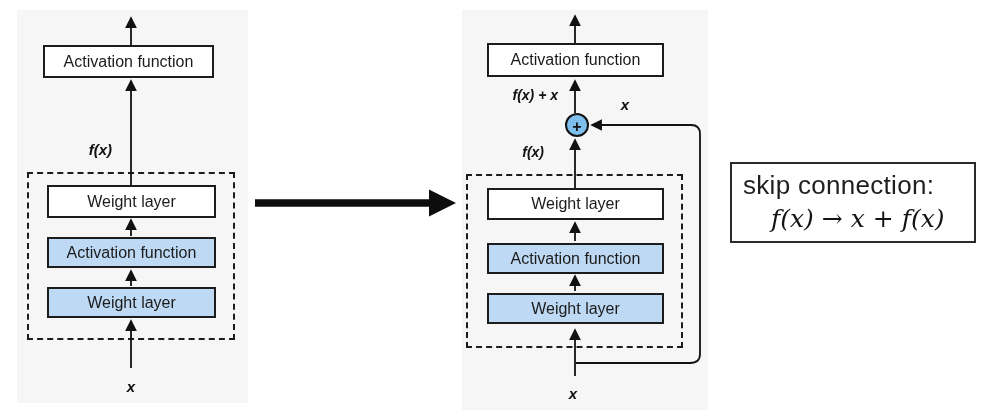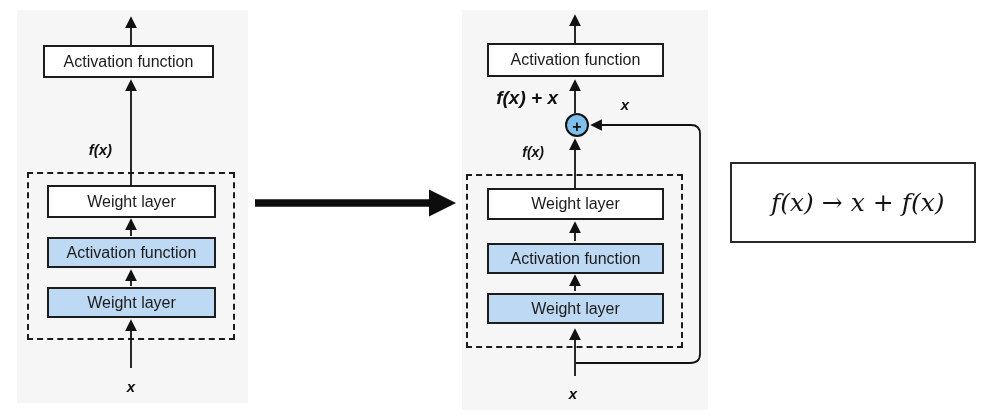--- a/index.html
+++ b/index.html
@@ -59,26 +59,27 @@
   <div class="box blue" style="left:47px; top:237px; width:169px; height:31px;">Activation function</div>
   <div class="box blue" style="left:47px; top:287px; width:169px; height:31px;">Weight layer</div>
   <div class="lbl right" style="left:72px; top:141px; width:40px;">f(x)</div>
   <div class="lbl center" style="left:121px; top:378px; width:20px;">x</div>
 
   <div class="dashed" style="left:466px; top:174px; width:217px; height:174px;"></div>
   <div class="box" style="left:487px; top:43px; width:177px; height:34px;">Activation function</div>
   <div class="box" style="left:487px; top:188px; width:177px; height:32px;">Weight layer</div>
   <div class="box blue" style="left:487px; top:243px; width:177px; height:31px;">Activation function</div>
   <div class="box blue" style="left:487px; top:293px; width:177px; height:31px;">Weight layer</div>
-  <div class="lbl right" style="left:478px; top:87px; width:80px; font-size:19px;">f(x) + x</div>
+  <div class="lbl right" style="left:478px; top:87px; width:80px; font-size:14px;">f(x) + x</div>
   <div class="lbl center" style="left:616px; top:96px; width:18px;">x</div>
   <div class="lbl right" style="left:500px; top:144px; width:44px; font-size:14px;">f(x)</div>
   <div class="lbl center" style="left:563px; top:385px; width:20px;">x</div>
 
   <div class="annotation">
+    <div class="line1">skip connection:</div>
     <div class="line2">f(x) → x + f(x)</div>
   </div>
 
   <svg class="overlay" width="1005" height="416" viewBox="0 0 1005 416">
     <defs>
       <marker id="ah" viewBox="0 0 10 10" refX="8.5" refY="5" markerWidth="6.5" markerHeight="6.5" orient="auto">
         <path d="M0,0 L10,5 L0,10 z" fill="#111"></path>
       </marker>
     </defs>
 

